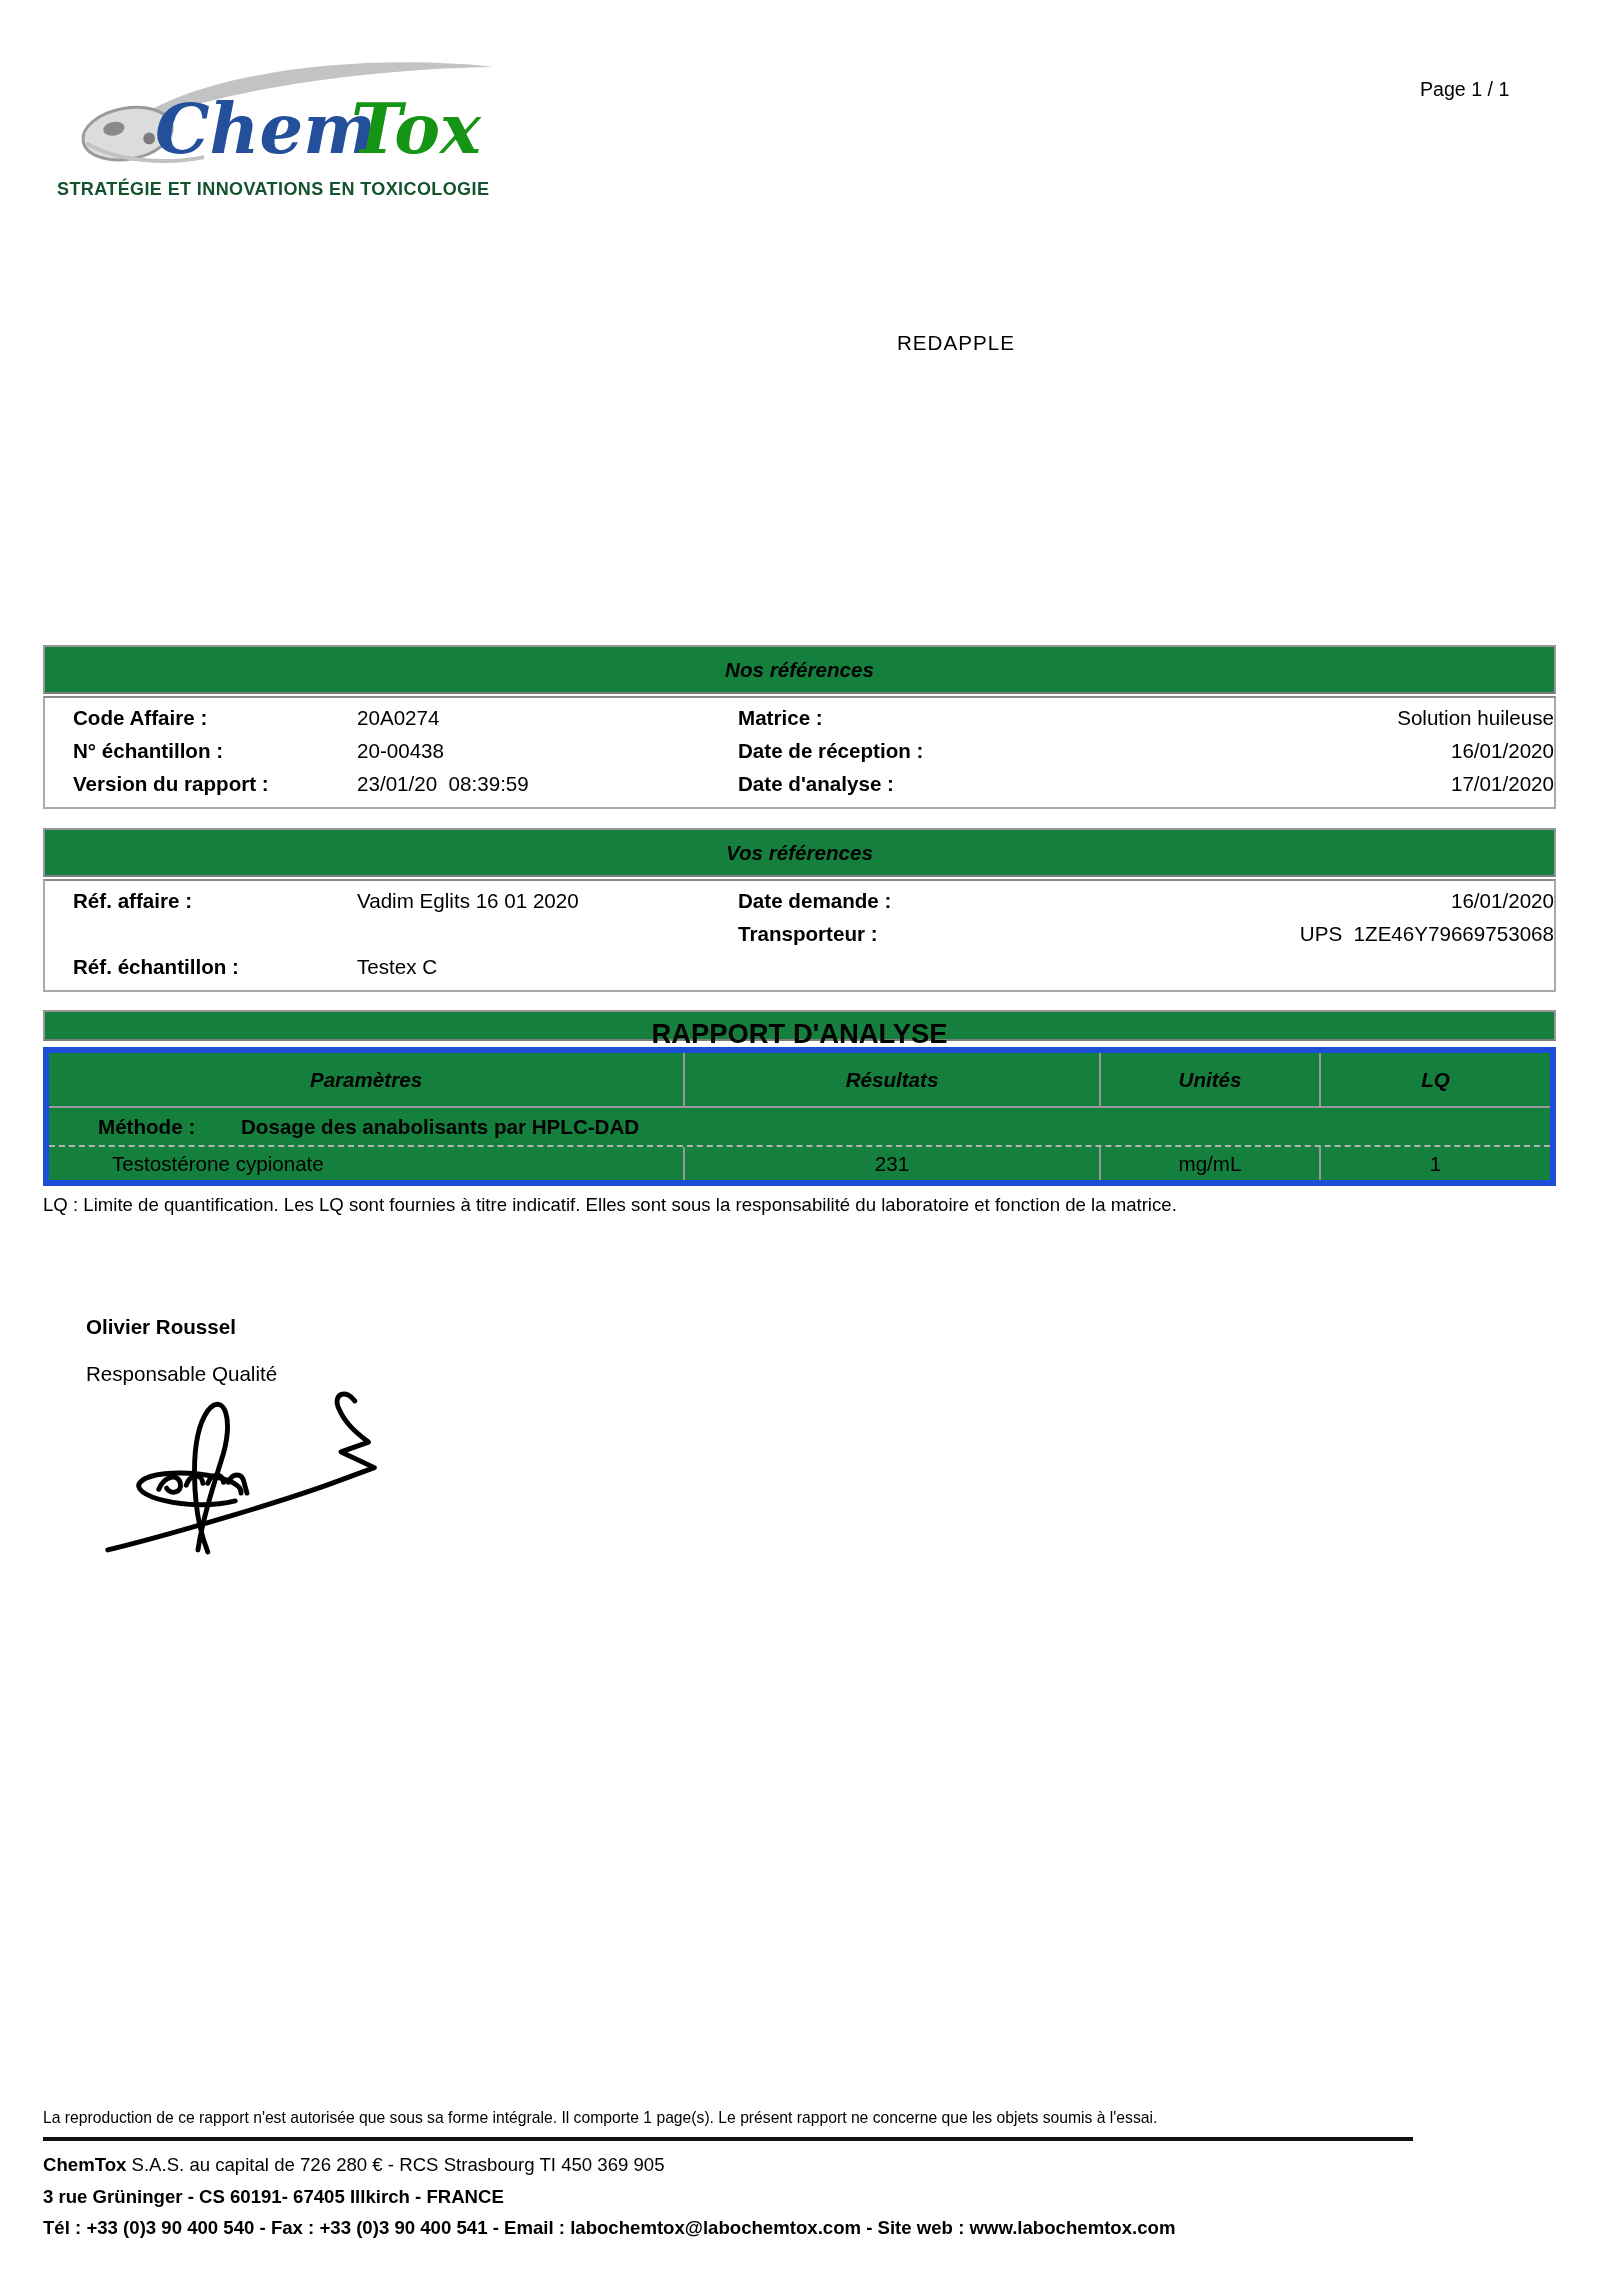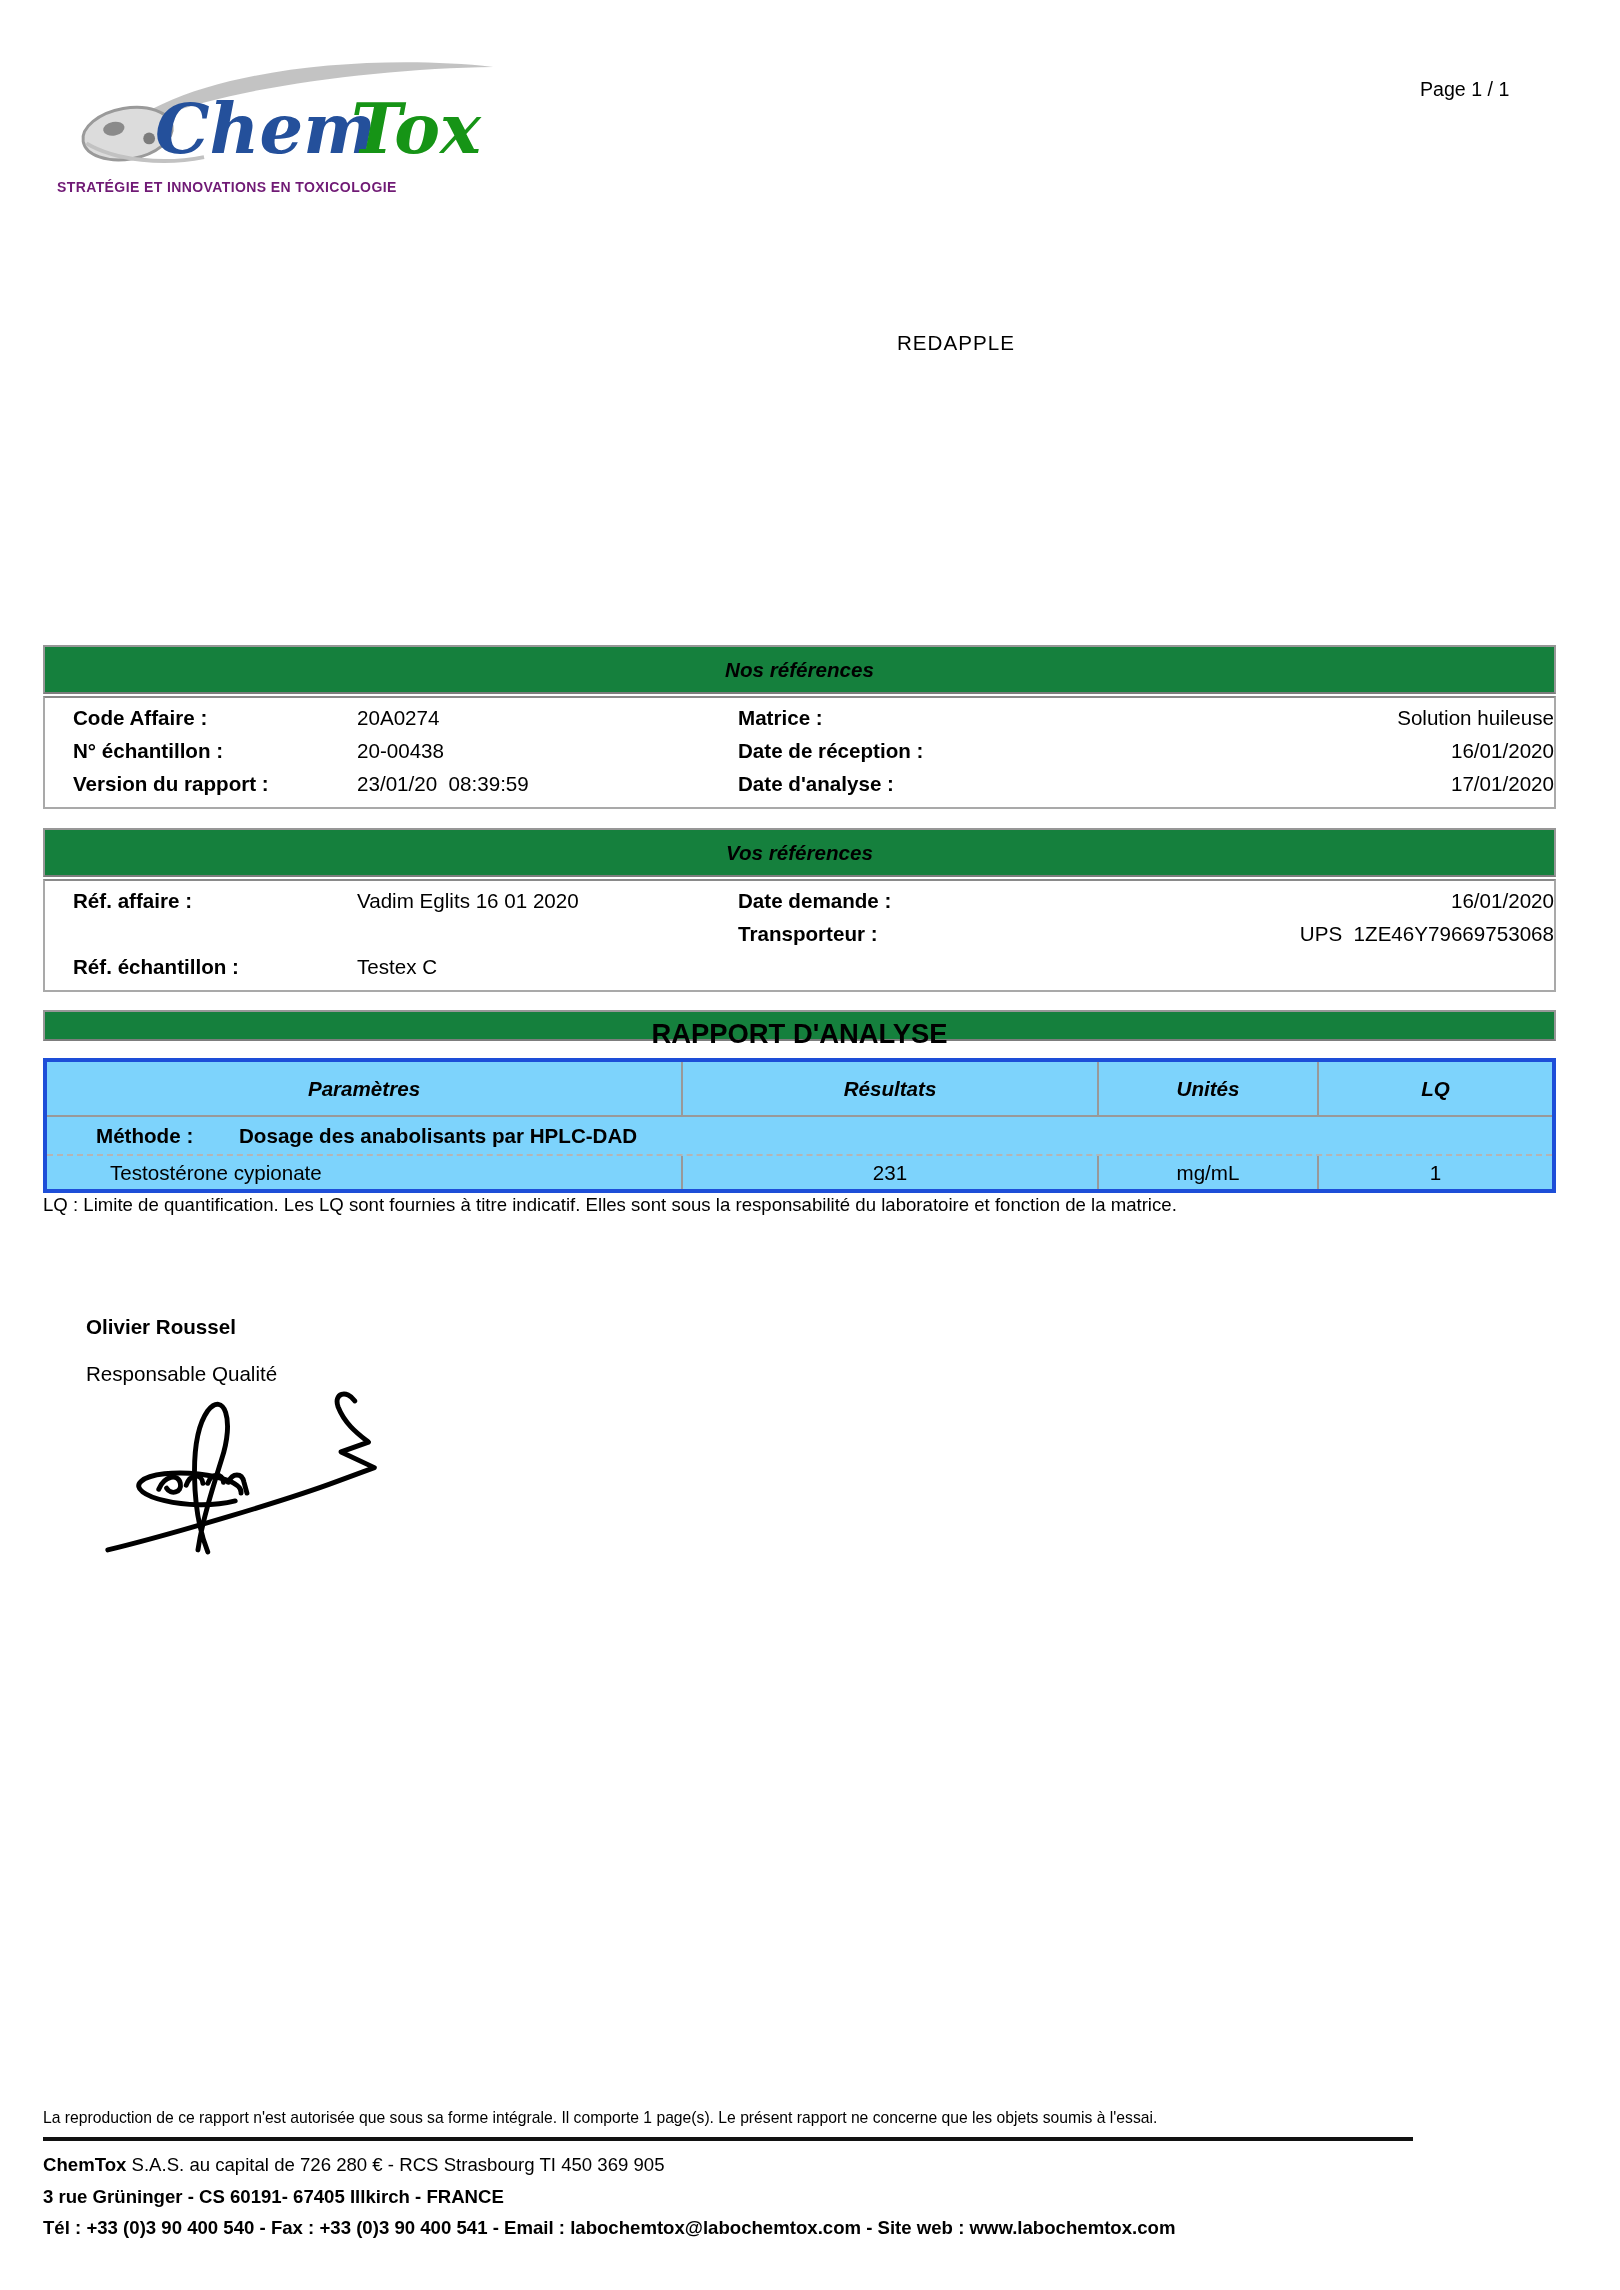--- a/index.html
+++ b/index.html
@@ -7,21 +7,21 @@
   body {
     width:1620px; height:2291px;
     font-family:"Liberation Sans", sans-serif;
     color:#000; position:relative; overflow:hidden;
   }
   .abs { position:absolute; }
 
   
   .logo-wrap { left:57px; top:55px; width:461px; }
   .logo-tagline {
-    margin-top:3.9px; font-size:14px; font-weight:bold; color:#701a75;
+    margin-top:3.9px; font-size:18px; font-weight:bold; color:#14532d;
     letter-spacing:0.4px; white-space:nowrap;
   }
 
   
   .page-label { left:1420px; top:78px; font-size:19.6px; }
   .client-name { left:897px; top:331px; font-size:20.6px; letter-spacing:1px; }
 
   
   .ref-table { position:absolute; left:43px; width:1513px; }
   .bar {
@@ -34,21 +34,21 @@
     border:2px solid #a9a9a9; border-top-color:#8a8a8a;
     padding:3.9px 0 5.9px 0;
   }
   .ref-row { display:flex; align-items:center; height:33px; font-size:20.6px; padding-left:28px; }
   .lab { font-weight:bold; white-space:pre; }
   .val { white-space:pre; }
   .l1 { width:284px; } .v1 { width:381px; } .l2 { width:251px; } .v2 { flex:1;text-align:right; }
 
   
   .rpt-title { height:31px; line-height:43px; font-size:27.4px; font-weight:bold; font-style:normal; }
-  .rpt-body { margin-top:17px; background:#7dd3fc; border:4px solid #1d4ed8; }
+  .rpt-body { margin-top:6px; background:#15803d; border:6px solid #1d4ed8; }
   .rpt-cols { display:flex; height:55px; border-bottom:2px solid #999; }
   .rpt-col {
     display:flex; align-items:center; justify-content:center;
     font-weight:bold; font-style:italic; font-size:20.6px; border-right:2px solid #999;
   }
   .c1 { width:636px; } .c2 { width:416px; } .c3 { width:220px; } .c4 { flex:1; border-right:none !important; }
   .rpt-method { height:37px; display:flex; align-items:center; padding-left:49px; font-size:20.6px; font-weight:bold; }
   .m-label { width:143px; }
   .rpt-result { display:flex; height:35px; border-top:2px dashed #b4b4b4; font-size:20.6px; }
   .rpt-result .cell { display:flex; align-items:center; justify-content:center; border-right:2px solid #999; }

